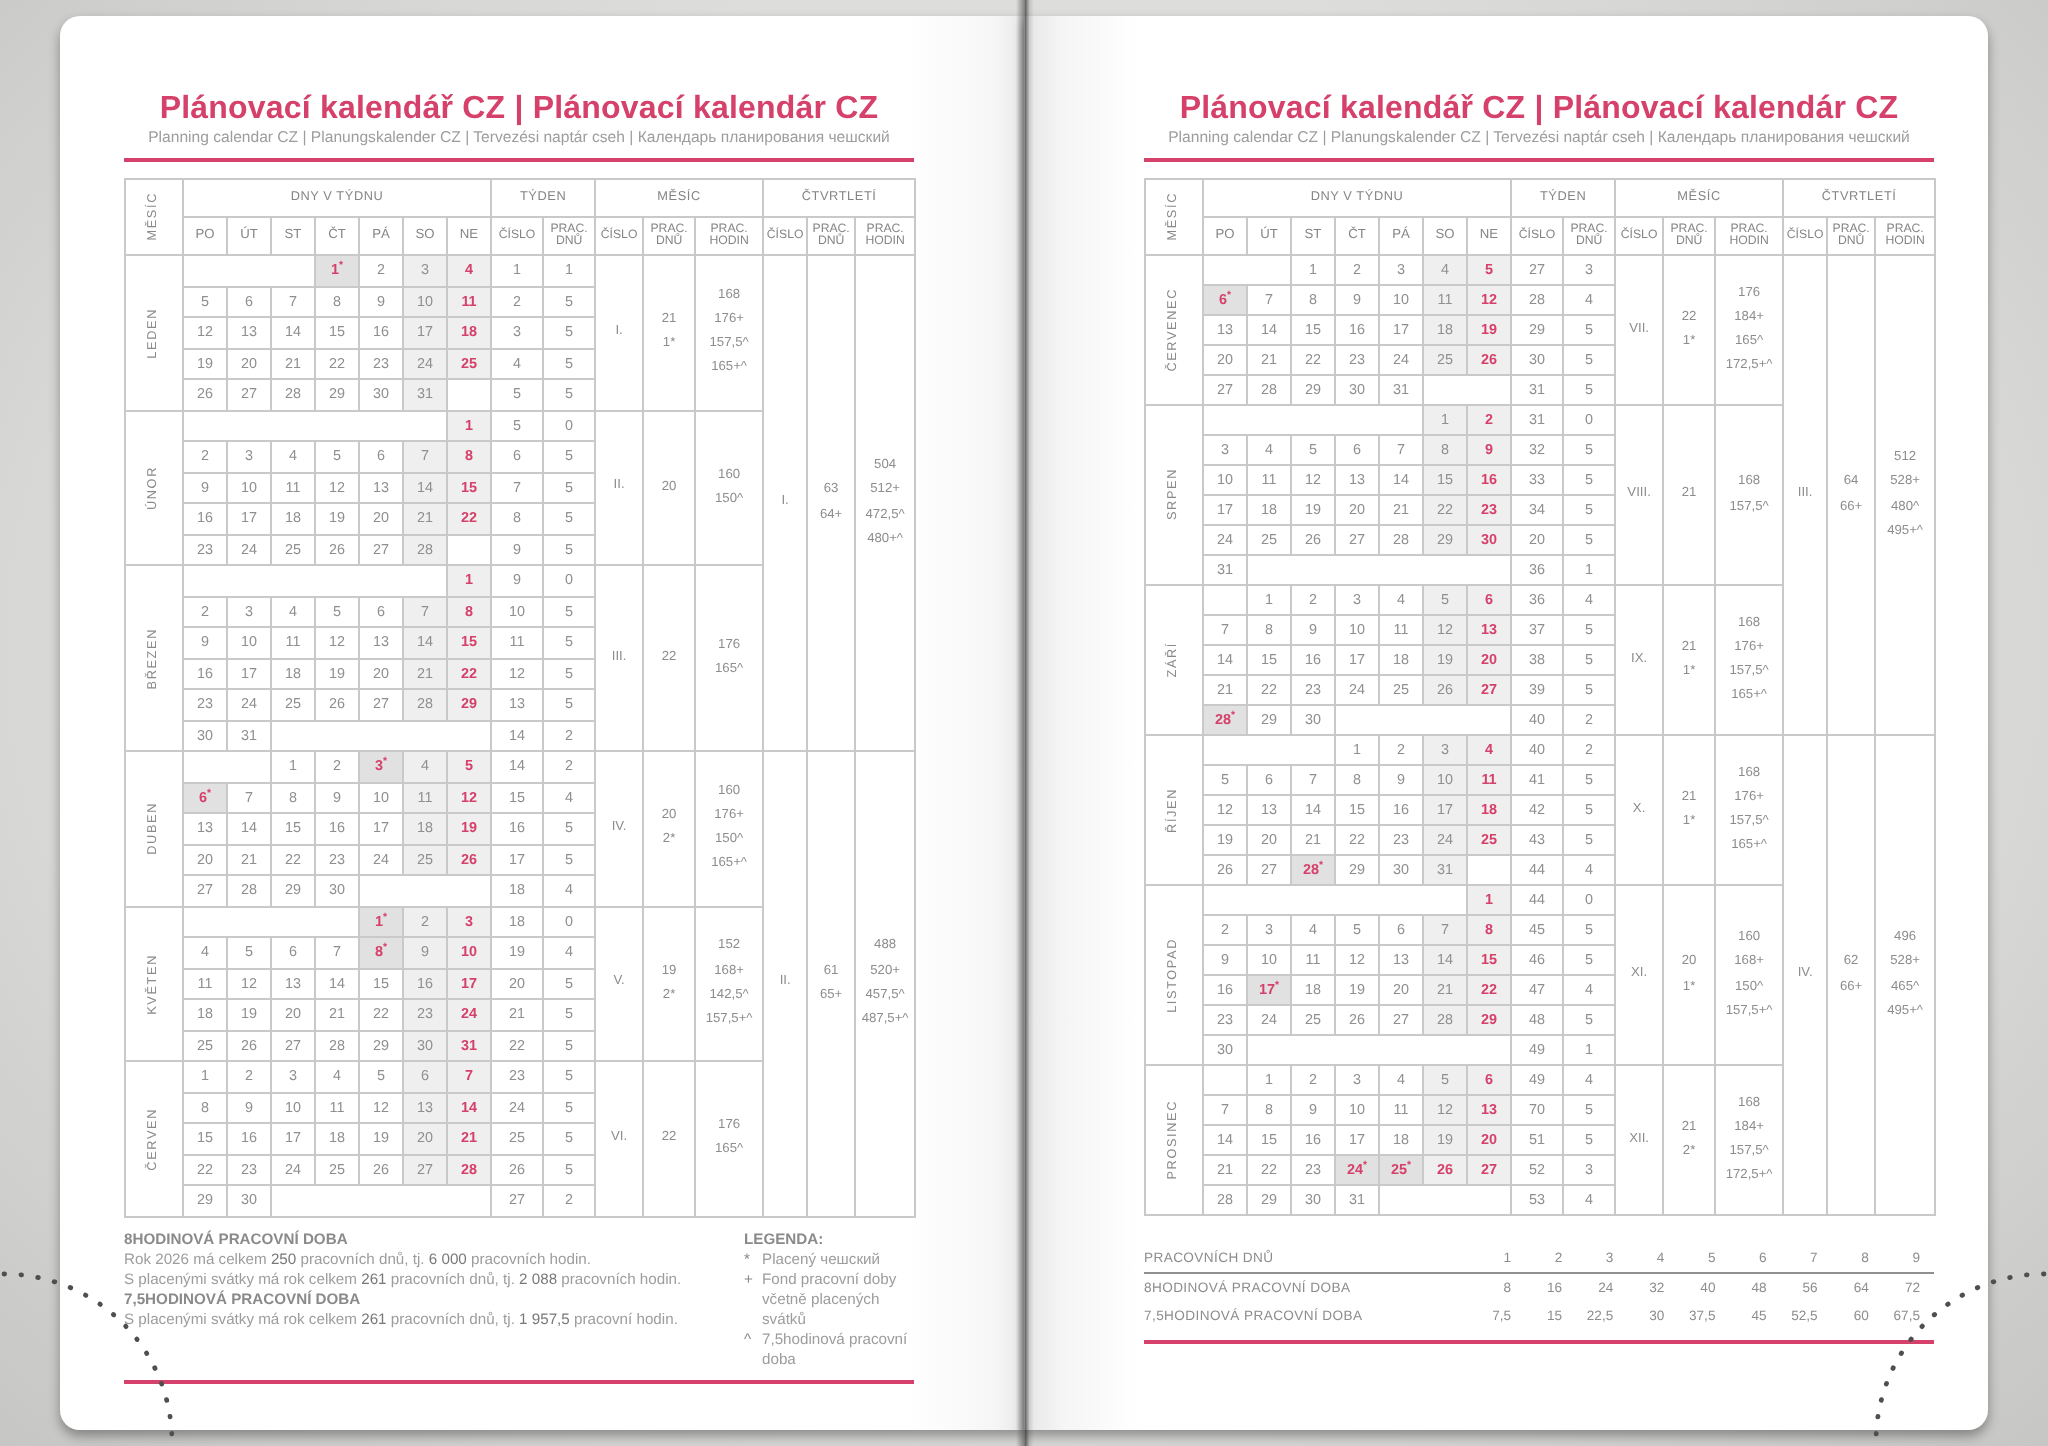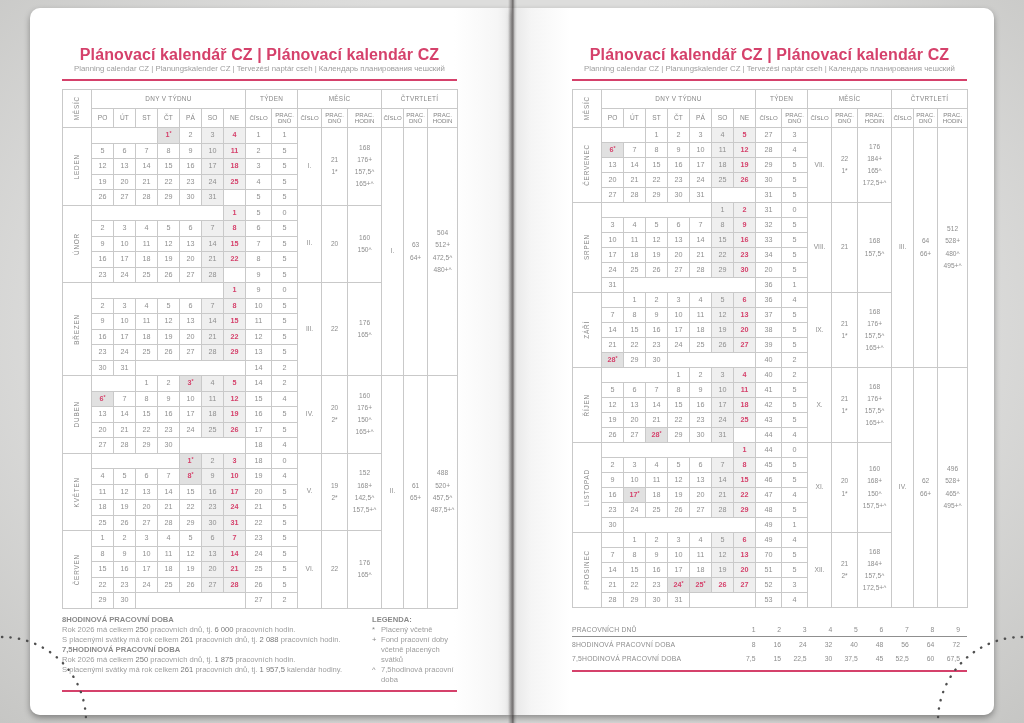--- a/index.html
+++ b/index.html
@@ -545,29 +545,28 @@
               </tr>
             </tbody>
           </table>
         </div>
       <div class="footer-left">
         <div class="fl-main">
           <div class="f-head">8HODINOVÁ PRACOVNÍ DOBA</div>
           <div class="f-line"><span>Rok 2026 má celkem </span><span class="b">250</span><span> pracovních dnů, tj. </span><span class="b">6 000</span><span> pracovních hodin.</span></div>
           <div class="f-line"><span>S placenými svátky má rok celkem </span><span class="b">261</span><span> pracovních dnů, tj. </span><span class="b">2 088</span><span> pracovních hodin.</span></div>
           <div class="f-head">7,5HODINOVÁ PRACOVNÍ DOBA</div>
-          <div class="f-line"><span>Rok 2026 má celkem </span><span class="b">250</span><span> pracovních dnů, tj. </span><span class="b">1 875</span><span> pracovních hodin.</span></div>
-          <div class="f-line"><span>S placenými svátky má rok celkem </span><span class="b">261</span><span> pracovních dnů, tj. </span><span class="b">1 957,5</span><span> kalendár hodiny.</span></div>
+          <div class="f-line"><span>S placenými svátky má rok celkem </span><span class="b">261</span><span> pracovních dnů, tj. </span><span class="b">1 957,5</span><span> pracovní hodin.</span></div>
         </div>
         <div class="fl-legend">
           <div class="f-head">LEGENDA:</div>
           <div id="legend-items">
               <div class="lg-row">
                 <span class="lg-sym">*</span>
-                <span class="lg-text">Placený včetně</span>
+                <span class="lg-text">Placený чешский</span>
               </div>
               <div class="lg-row">
                 <span class="lg-sym">+</span>
                 <span class="lg-text">Fond pracovní doby včetně placených svátků</span>
               </div>
               <div class="lg-row">
                 <span class="lg-sym">^</span>
                 <span class="lg-text">7,5hodinová pracovní doba</span>
               </div>
             </div>

